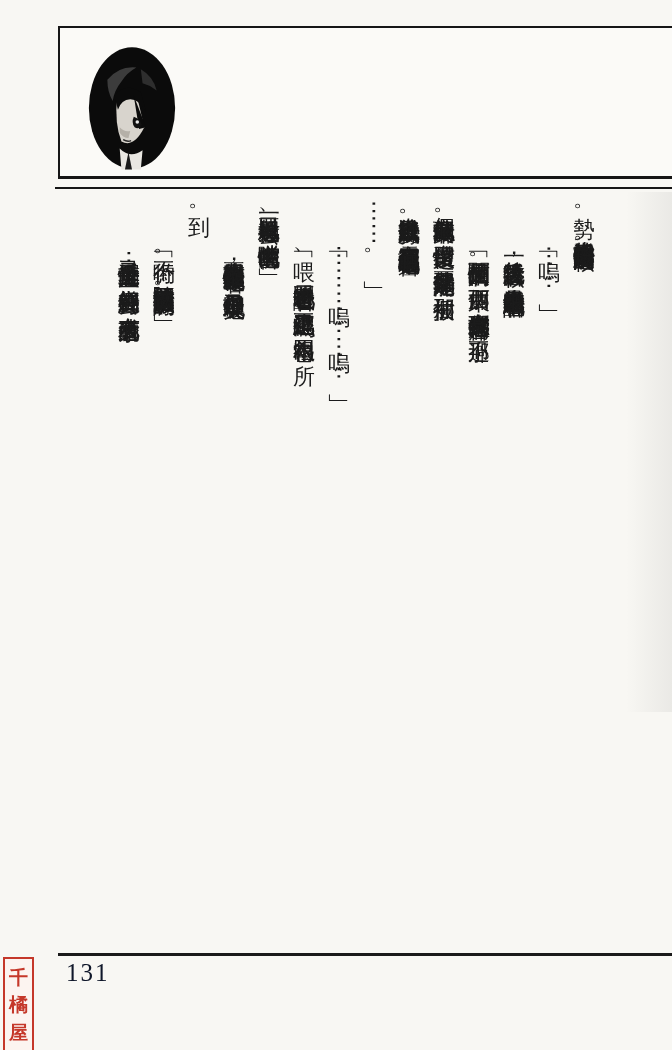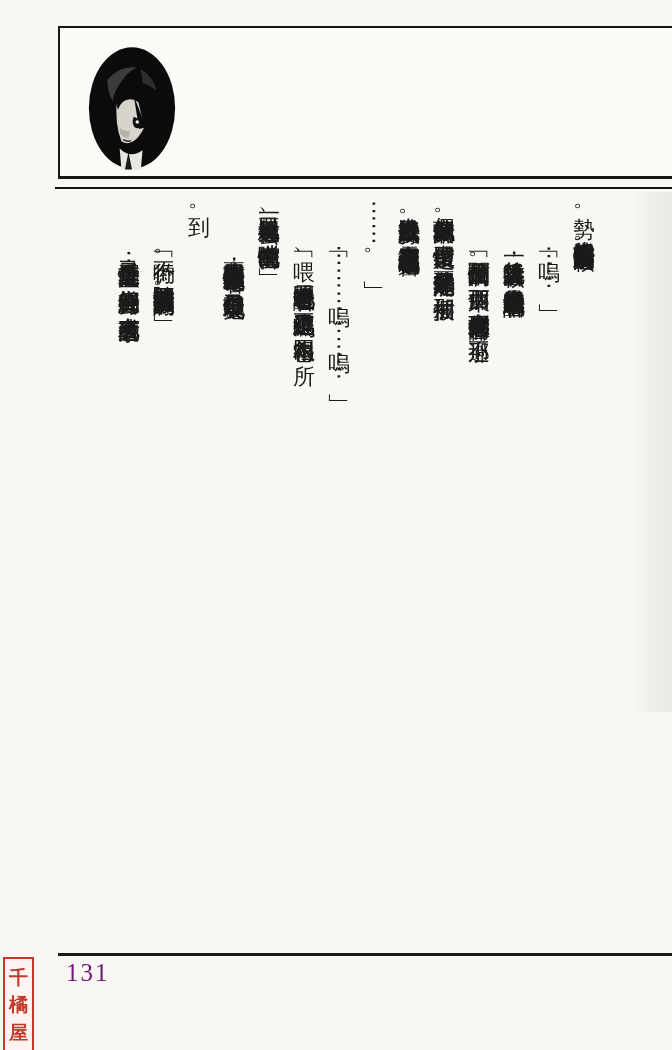--- a/index.html
+++ b/index.html
@@ -44,21 +44,21 @@
     background:linear-gradient(to right, rgba(110,110,110,0), rgba(110,110,110,0.10));
     pointer-events:none;
   }
   
   .bottom-rule {
     position:absolute; left:58px; right:0; top:953px; height:3px;
     background:#1a1a1a;
   }
   .page-number {
     position:absolute; left:66px; top:959px;
-    font-size:25px; letter-spacing:2px; color:#701a75;
+    font-size:25px; letter-spacing:2px; color:#0f172a;
   }
   .seal {
     position:absolute; left:3px; top:957px; width:31px; height:95px;
     border:2.5px solid #c5382a;
     background:rgba(253,243,239,0.75);
     display:flex; flex-direction:column; align-items:center; justify-content:space-evenly;
     color:#c5382a;
     font-size:19px; font-weight:bold; line-height:1;
   }
 </style>

